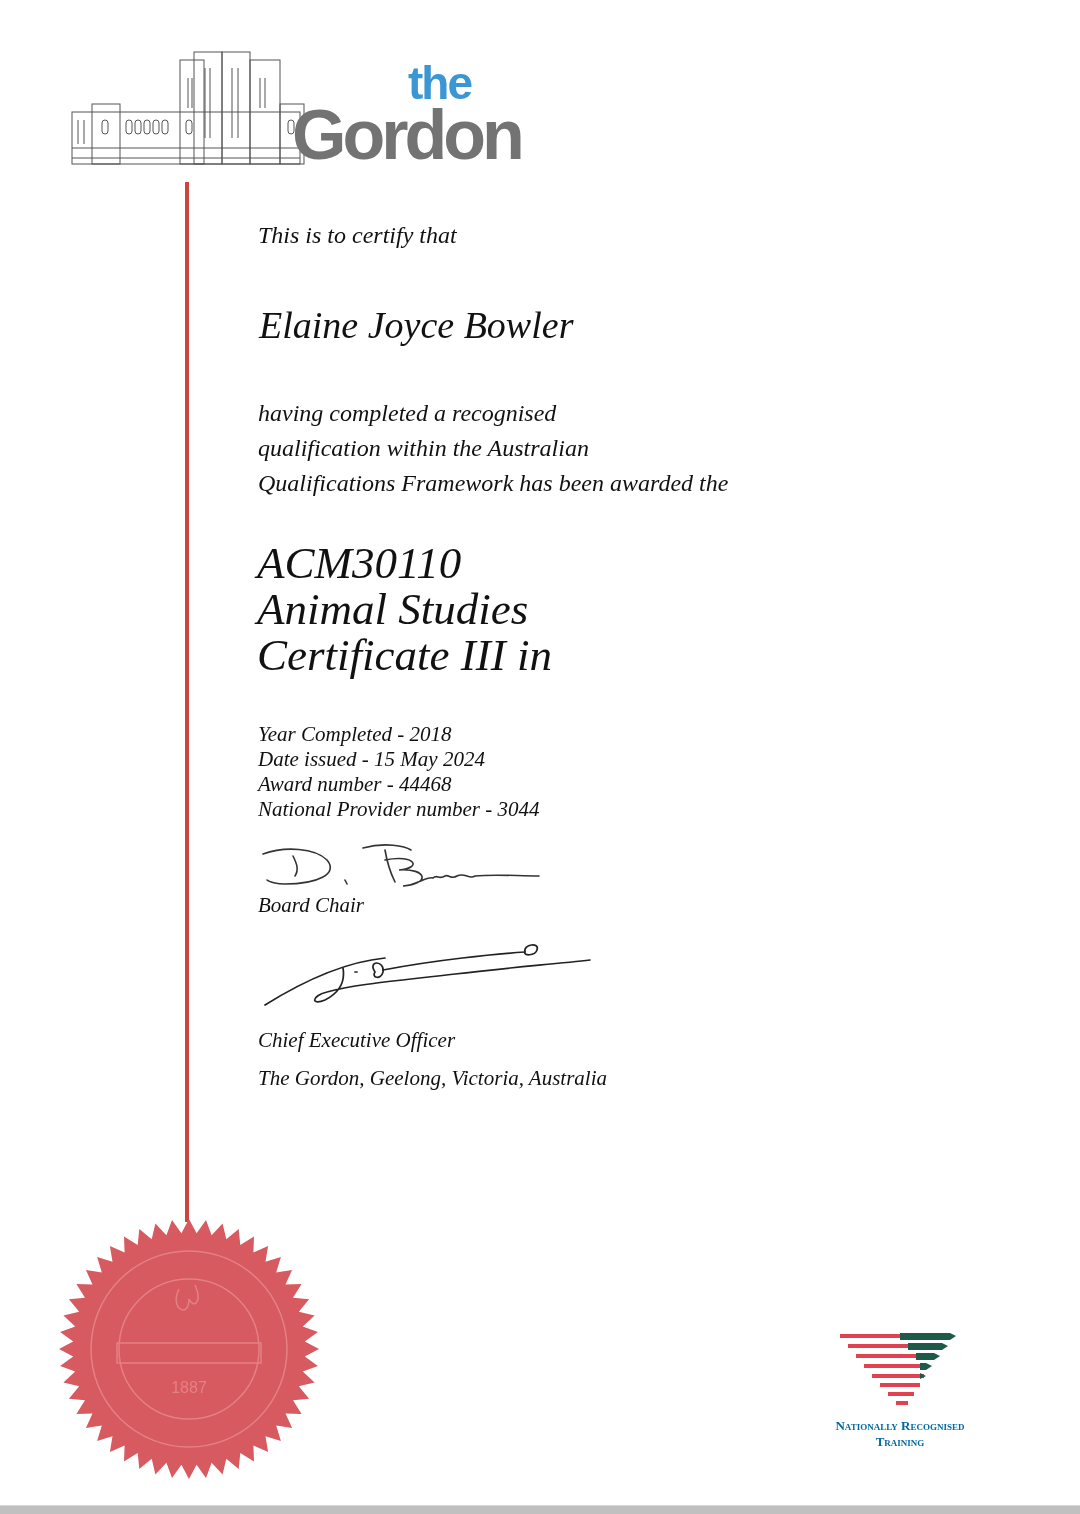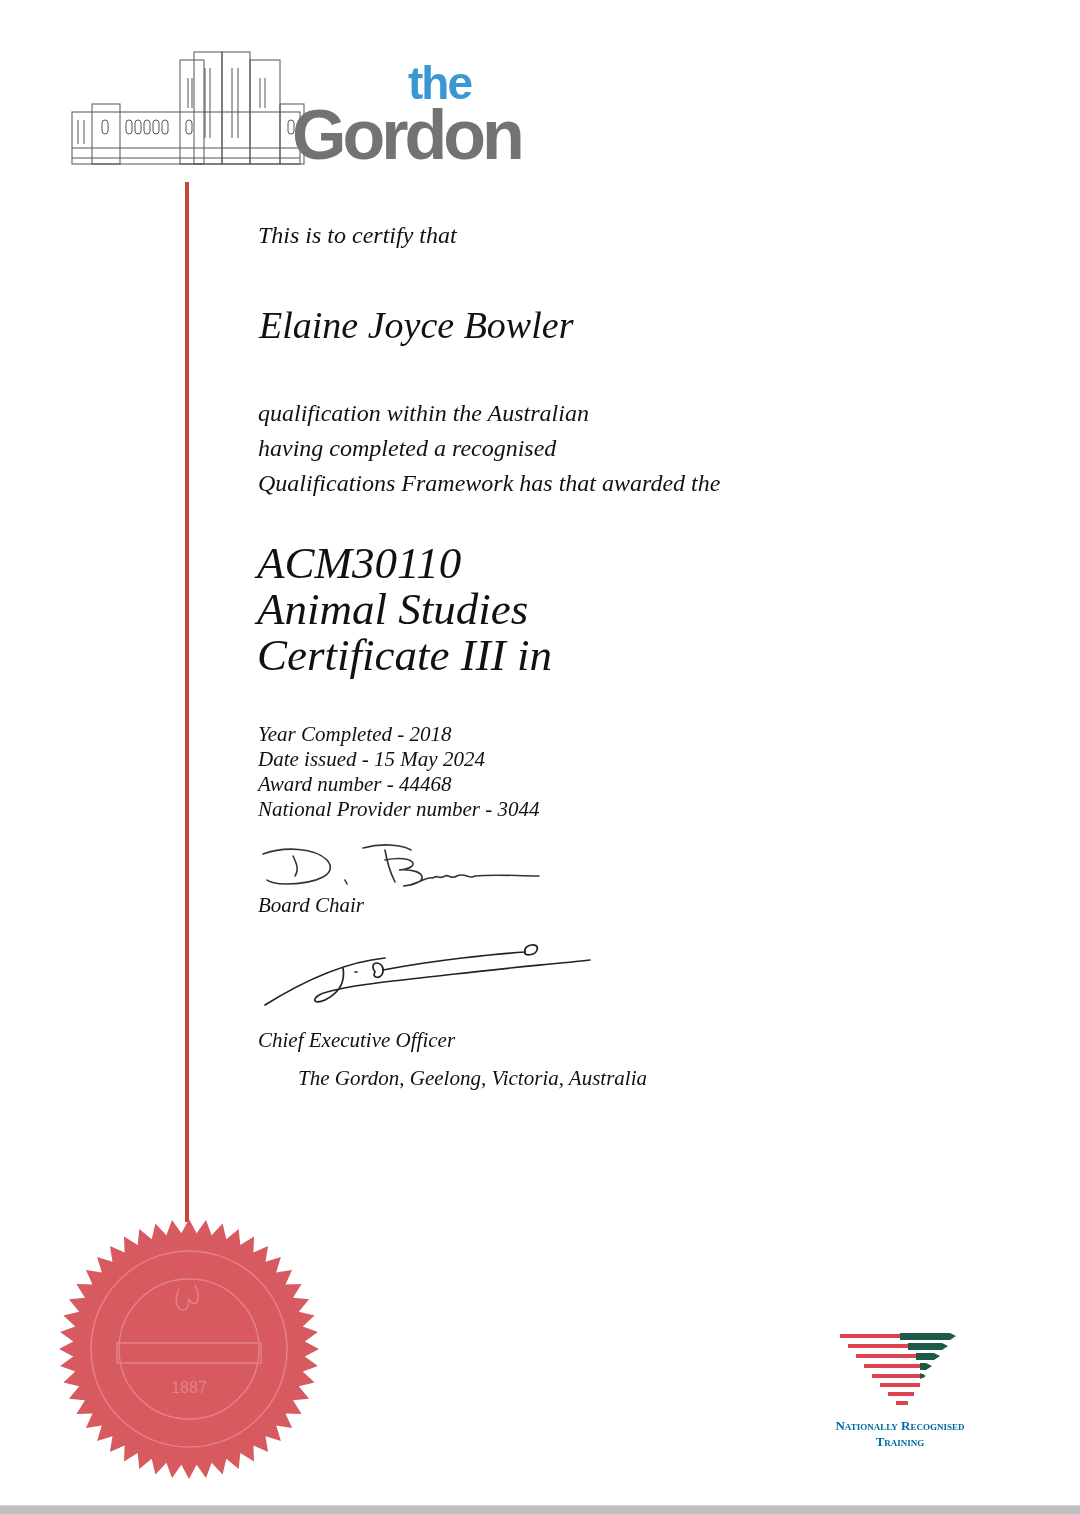--- a/index.html
+++ b/index.html
@@ -26,21 +26,21 @@
   .red-line { left: 185px; top: 182px; width: 4px; height: 1040px; background: #c9473f; }
   .intro { left: 258px; top: 222px; font-size: 24px; font-style: italic; }
   .name { left: 259px; top: 303px; font-size: 38px; font-weight: normal; font-style: italic; }
   .para { left: 258px; top: 396px; font-size: 24px; font-style: italic; line-height: 35px; }
   .qual { left: 257px; top: 540px; font-size: 45px; font-weight: normal; font-style: italic; line-height: 46px; }
   .details { left: 258px; top: 722px; font-size: 21px; font-style: italic; line-height: 25px; }
   .sig1 { left: 255px; top: 840px; width: 300px; height: 60px; }
   .role1 { left: 258px; top: 893px; font-size: 21px; font-style: italic; }
   .sig2 { left: 255px; top: 930px; width: 360px; height: 85px; }
   .role2 { left: 258px; top: 1028px; font-size: 21px; font-style: italic; }
-  .place { left: 258px; top: 1066px; font-size: 21px; font-style: italic; margin-left: 40px; }
+  .place { left: 258px; top: 1066px; font-size: 21px; font-style: italic; }
   .seal { left: 58px; top: 1218px; width: 262px; height: 262px; }
   .nrt { left: 820px; top: 1330px; width: 170px; height: 125px; }
   .nrt-text {
     position: absolute; left: 0; top: 88px; width: 160px; text-align: center;
     font-family: "Liberation Serif", "DejaVu Serif", serif; font-weight: bold;
     font-variant: small-caps; font-size: 13px; line-height: 16px; color: #0369a1;
   }
   .bottom-bar { left: 0; top: 1505px; width: 1080px; height: 9px; background: #c0c0c0; border-top: 1px solid #d6d6d6; }
 </style>
 </head>
@@ -81,23 +81,23 @@
   <span class="logo-the">the</span>
   <span class="logo-gordon">Gordon</span>
 </div>
 
 <div class="abs red-line"></div>
 
 <div class="abs intro">This is to certify that</div>
 <div class="abs name">Elaine Joyce Bowler</div>
 
 <div class="abs para">
+  <div>having completed a recognised</div>
   <div>qualification within the Australian</div>
-  <div>having completed a recognised</div>
-  <div>Qualifications Framework has that awarded the</div>
+  <div>Qualifications Framework has been awarded the</div>
 </div>
 
 <div class="abs qual">
   <div>ACM30110</div>
   <div>Animal Studies</div>
   <div>Certificate III in</div>
 </div>
 
 <div class="abs details">
   <div>Year Completed - 2018</div>

